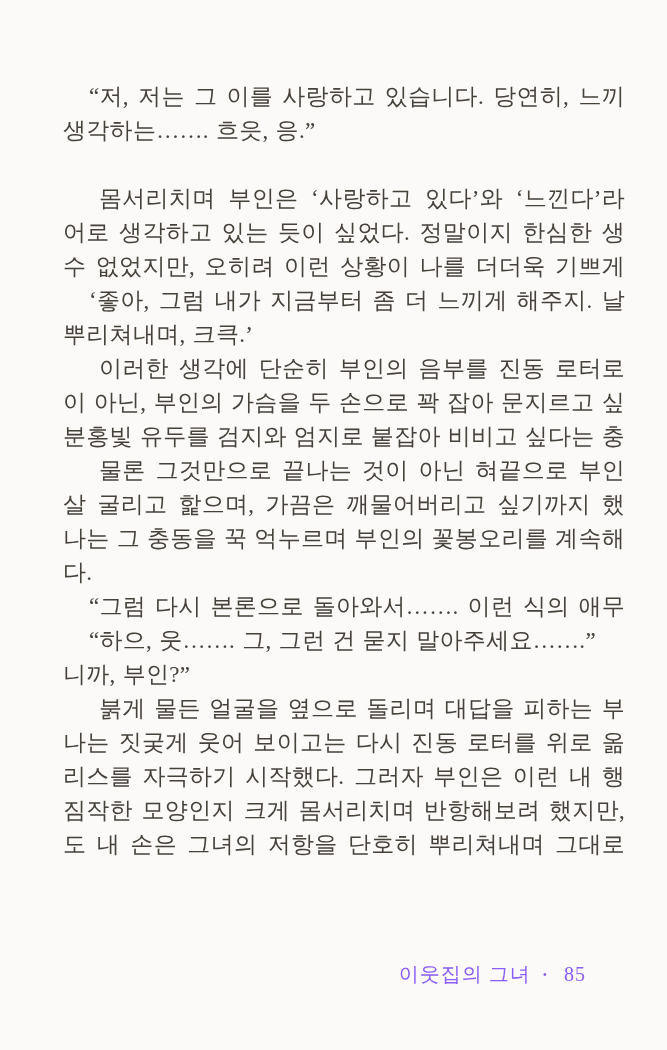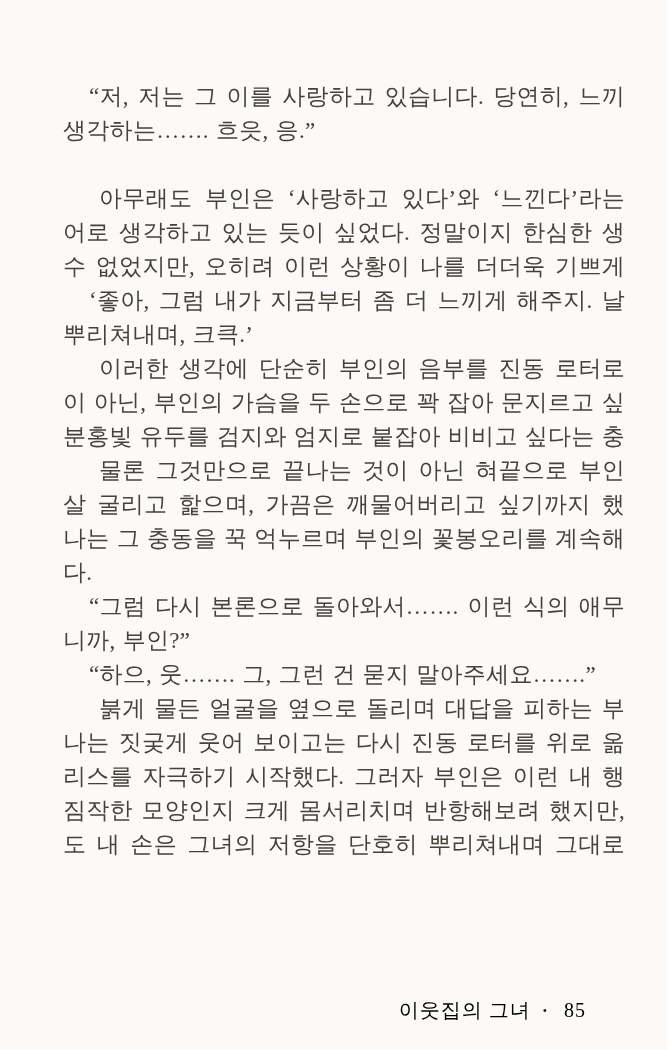--- a/index.html
+++ b/index.html
@@ -33,53 +33,52 @@
   .line.ind-plain{ text-indent:36px; }
   .line.ind-quote{ text-indent:26px; }
   .line.blank{ }
   .line b{ font-weight:normal; }
   .footer{
     position:absolute;
     top:961px;right:81px;
     font-size:20px;
     letter-spacing:1px;
     white-space:nowrap;
-    color:#000000;
-    margin-top:36px;
+    color:#8b5cf6;
   }
   .footer .sep{
     display:inline-block;
     font-size:12px;
     margin:0 16px 0 12px;
     vertical-align:2px;
   }
 </style>
 </head>
 <body>
 
 <div class="page">
   <div class="text-block" id="lines-container">
       <div class="line ind-quote"><span>“저, 저는 그 이를 사랑하고 있습니다. 당연히, 느끼고 있다고</span></div>
       <div class="line left"><span>생각하는……. 흐읏, 응.”</span></div>
       <div class="line blank left">&nbsp;</div>
-      <div class="line ind-plain"><span>아무래도 부인은 ‘</span><b>사랑하고 있다</b><span>’와 ‘</span><b>느낀다</b><span>’라는 단어를 동의</span></div>
+      <div class="line ind-plain"><span>몸서리치며 부인은 ‘</span><b>사랑하고 있다</b><span>’와 ‘</span><b>느낀다</b><span>’라는 단어를 동의</span></div>
       <div class="line"><span>어로 생각하고 있는 듯이 싶었다. 정말이지 한심한 생각이 아닐</span></div>
       <div class="line"><span>수 없었지만, 오히려 이런 상황이 나를 더더욱 기쁘게 해주고 있</span></div>
       <div class="line ind-quote"><span>‘좋아, 그럼 내가 지금부터 좀 더 느끼게 해주지. 날 사랑하게</span></div>
       <div class="line left"><span>뿌리쳐내며, 크큭.’</span></div>
       <div class="line ind-plain"><span>이러한 생각에 단순히 부인의 음부를 진동 로터로 애무하는 것</span></div>
       <div class="line"><span>이 아닌, 부인의 가슴을 두 손으로 꽉 잡아 문지르고 싶다는…….</span></div>
       <div class="line"><span>분홍빛 유두를 검지와 엄지로 붙잡아 비비고 싶다는 충동에 휩싸</span></div>
       <div class="line ind-plain"><span>물론 그것만으로 끝나는 것이 아닌 혀끝으로 부인의 유두를 살</span></div>
       <div class="line"><span>살 굴리고 핥으며, 가끔은 깨물어버리고 싶기까지 했다. 그러나</span></div>
       <div class="line"><span>나는 그 충동을 꾹 억누르며 부인의 꽃봉오리를 계속해서 자극했</span></div>
       <div class="line left"><span>다.</span></div>
       <div class="line ind-quote"><span>“그럼 다시 본론으로 돌아와서……. 이런 식의 애무는 어떻습</span></div>
+      <div class="line left ind-quote"><span>“하으, 웃……. 그, 그런 건 묻지 말아주세요…….”</span></div>
       <div class="line left"><span>니까, 부인?”</span></div>
-      <div class="line left ind-quote"><span>“하으, 웃……. 그, 그런 건 묻지 말아주세요…….”</span></div>
       <div class="line ind-plain"><span>붉게 물든 얼굴을 옆으로 돌리며 대답을 피하는 부인의 태도에</span></div>
       <div class="line"><span>나는 짓궂게 웃어 보이고는 다시 진동 로터를 위로 옮겨 클리토</span></div>
       <div class="line"><span>리스를 자극하기 시작했다. 그러자 부인은 이런 내 행동을 미리</span></div>
       <div class="line"><span>짐작한 모양인지 크게 몸서리치며 반항해보려 했지만, 유감스럽게</span></div>
       <div class="line"><span>도 내 손은 그녀의 저항을 단호히 뿌리쳐내며 그대로 클리토리스</span></div>
     </div>
   <div class="footer">
     <span>이웃집의 그녀</span><span class="sep">•</span><span>85</span>
   </div>
 </div>

